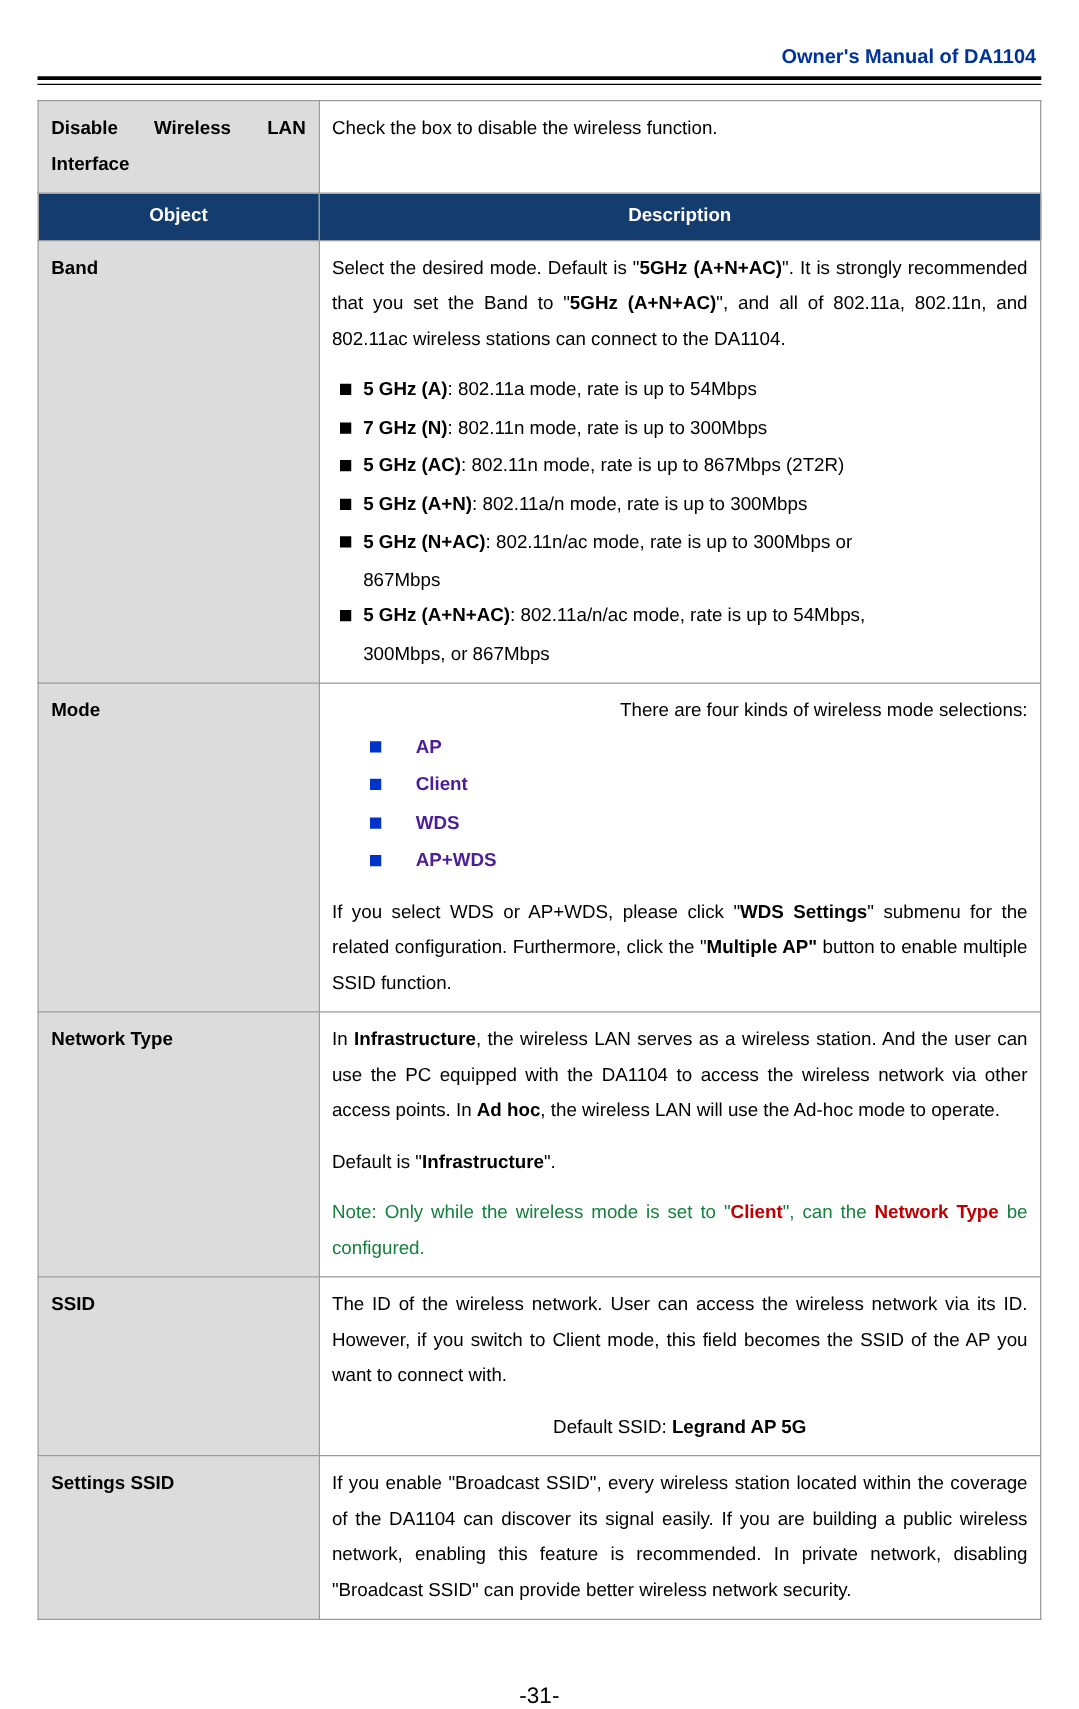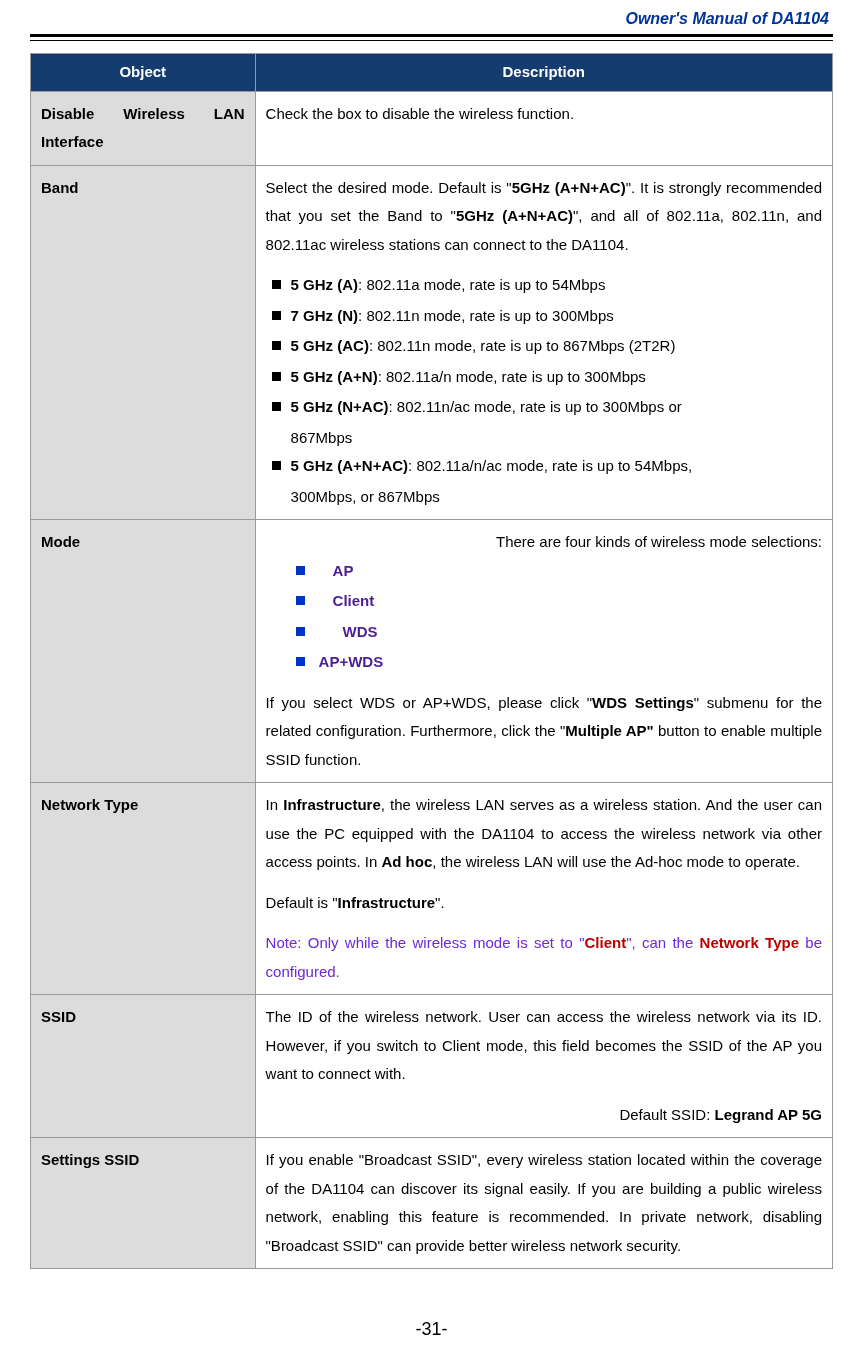--- a/index.html
+++ b/index.html
@@ -8,24 +8,24 @@
       background: #fff;
       width: 863px;
       margin: 0 auto;
       padding: 10px 30px 30px;
       font-size: 15px;
     }
     .header {
       text-align: right;
       color: #003399;
       font-weight: bold;
-      font-style: italic;
       font-size: 16px;
       padding-bottom: 6px;
       padding-right: 4px;
+      margin-top: 27px;
     }
     .thick-rule {
       height: 3px;
       background: #000;
       margin-bottom: 3px;
     }
     .thin-rule {
       height: 1px;
       background: #000;
       margin-bottom: 12px;
@@ -59,53 +59,53 @@
     .desc { color: #000; text-align: justify; }
     .b { font-weight: bold; }
     .bullet-row { display:flex; align-items:flex-start; margin-bottom:2px;}
     .sq { width: 9px; height: 9px; background:#000; flex-shrink:0; margin-top:9px; margin-right:10px;}
     .sq.blue { background:#0033CC; }
     .mode-indent { margin-left: 30px;}
     .mode-list .bullet-row span { color:#4c1d95; font-weight:bold;}
     .band-list { margin-left: 6px;}
     .band-list .txt { flex: 1;}
     .band-cont { margin-left:19px;}
-    .red { color: #6d28d9;}
+    .red { color: #15803d;}
     .redbold { color:#C00000; font-weight:bold;}
     .page-num { text-align:center; margin-top:50px; font-size:18px;}
     .pblock { margin-bottom:12px;}
   </style>
 </head>
 <body>
 
 <div class="header">Owner's Manual of DA1104</div>
 <div class="thick-rule"></div>
 <div class="thin-rule"></div>
 
 <table>
   <colgroup>
       <col class="col-object">
       <col>
     </colgroup>
   <tbody>
       <tr>
-    <th>Object</th>
-    <th>Description</th>
-  </tr>
-
-  <tr>
     <td class="obj">
       <div style="display:flex;justify-content:space-between;">
             <span>Disable</span>
             <span>Wireless</span>
             <span>LAN</span>
           </div>
       <div>Interface</div>
     </td>
     <td class="desc" style="text-align:left;">Check the box to disable the wireless function.</td>
+  </tr>
+
+  <tr>
+    <th>Object</th>
+    <th>Description</th>
   </tr>
 
   <tr>
     <td class="obj">Band</td>
     <td class="desc">
       <div class="pblock"><span>Select the desired mode. Default is "</span><span class="b">5GHz (A+N+AC)</span><span>". It is strongly recommended that you set the Band to "</span><span class="b">5GHz (A+N+AC)</span><span>", and all of 802.11a, 802.11n, and 802.11ac wireless stations can connect to the DA1104.</span></div>
       <div class="band-list" style="text-align:left;">
         <div class="bullet-row">
               <span class="sq"></span>
               <span class="txt"><span class="b">5 GHz (A)</span><span>: 802.11a mode, rate is up to 54Mbps</span></span>
@@ -144,45 +144,45 @@
         <div class="bullet-row">
               <span class="sq blue"></span>
               <span style="margin-left:18px;">AP</span>
             </div>
         <div class="bullet-row">
               <span class="sq blue"></span>
               <span style="margin-left:18px;">Client</span>
             </div>
         <div class="bullet-row">
               <span class="sq blue"></span>
-              <span style="margin-left:28px;">WDS</span>
+              <span style="margin-left:18px;">WDS</span>
             </div>
         <div class="bullet-row">
               <span class="sq blue"></span>
-              <span style="margin-left:4px;">AP+WDS</span>
+              <span style="margin-left:18px;">AP+WDS</span>
             </div>
       </div>
       <div><span>If you select WDS or AP+WDS, please click "</span><span class="b">WDS Settings</span><span>" submenu for the related configuration. Furthermore, click the "</span><span class="b">Multiple AP"</span><span> button to enable multiple SSID function.</span></div>
     </td>
   </tr>
 
   <tr>
     <td class="obj">Network Type</td>
     <td class="desc">
       <div class="pblock"><span>In </span><span class="b">Infrastructure</span><span>, the wireless LAN serves as a wireless station. And the user can use the PC equipped with the DA1104 to access the wireless network via other access points. In </span><span class="b">Ad hoc</span><span>, the wireless LAN will use the Ad-hoc mode to operate.</span></div>
       <div class="pblock" style="text-align:left;"><span>Default is "</span><span class="b">Infrastructure</span><span>".</span></div>
       <div><span class="red">Note: Only while the wireless mode is set to "</span><span class="redbold">Client</span><span class="red">", can the </span><span class="redbold">Network Type</span><span class="red"> be configured.</span></div>
     </td>
   </tr>
 
   <tr>
     <td class="obj">SSID</td>
     <td class="desc">
       <div class="pblock">The ID of the wireless network. User can access the wireless network via its ID. However, if you switch to Client mode, this field becomes the SSID of the AP you want to connect with.</div>
-      <div style="text-align:right;"><span>Default SSID: </span><span class="b">Legrand AP 5G</span></div>
+      <div style="text-align:center;"><span>Default SSID: </span><span class="b">Legrand AP 5G</span></div>
     </td>
   </tr>
 
   <tr>
     <td class="obj">Settings SSID</td>
     <td class="desc">
       <div>If you enable "Broadcast SSID", every wireless station located within the coverage of the DA1104 can discover its signal easily. If you are building a public wireless network, enabling this feature is recommended. In private network, disabling "Broadcast SSID" can provide better wireless network security.</div>
     </td>
   </tr>
 </tbody>

